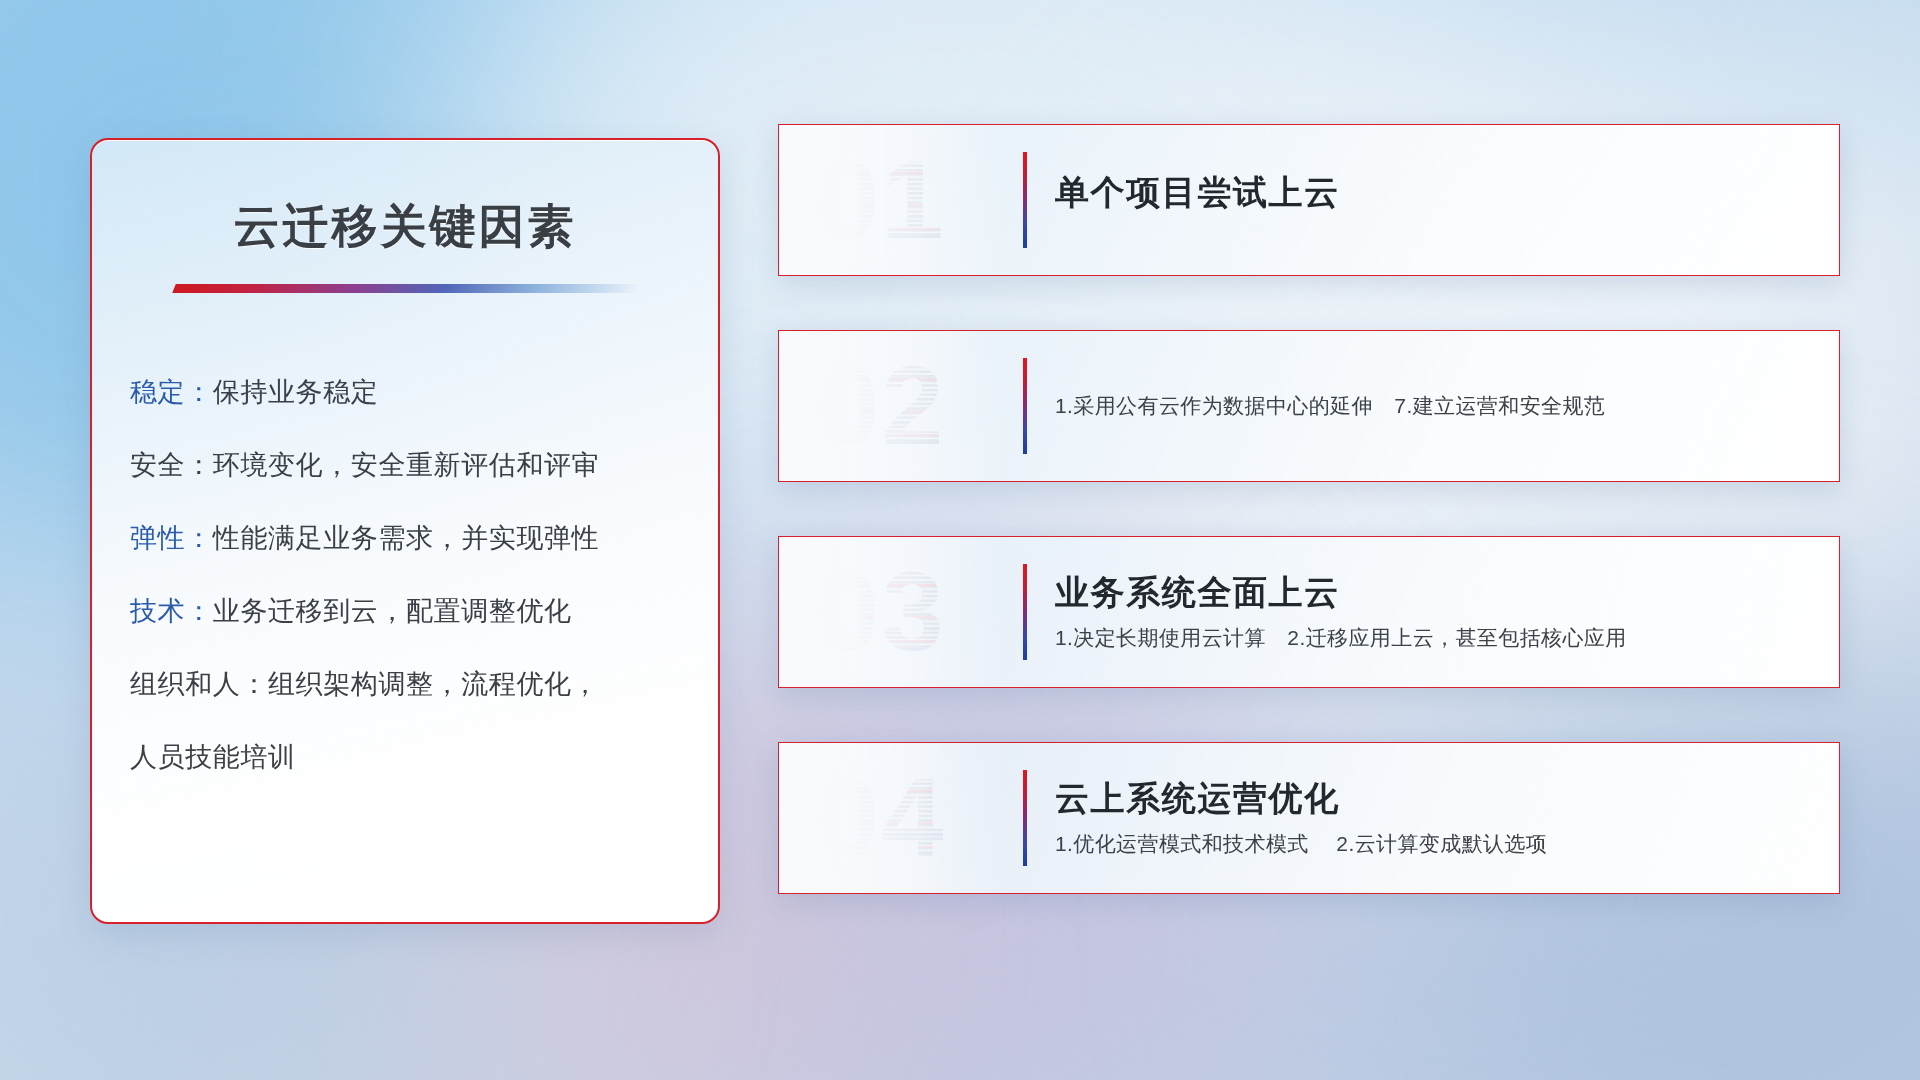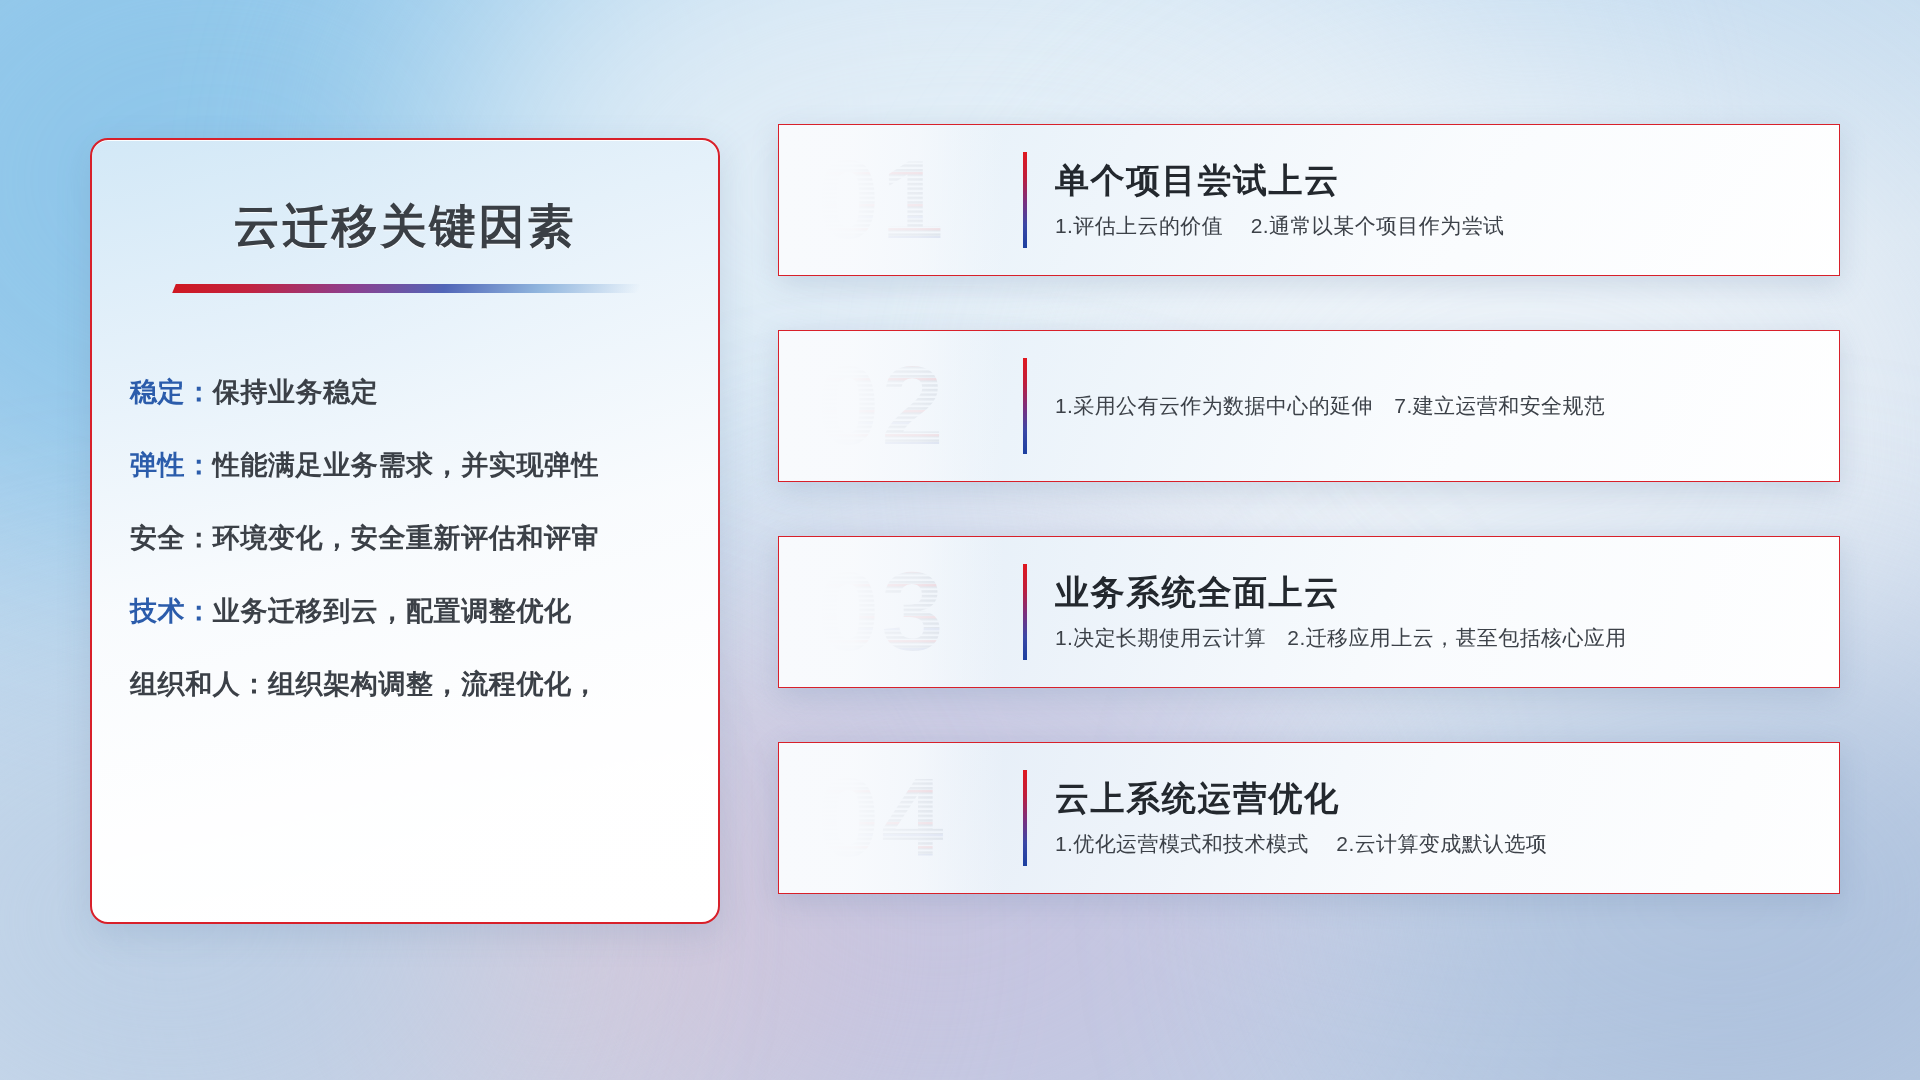--- a/index.html
+++ b/index.html
@@ -43,21 +43,21 @@
     margin:56px 0 0 0; text-align:center;
     font-size:46px; font-weight:700; letter-spacing:3px; color:#3a3f45;
     text-shadow:0 1px 1px rgba(255,255,255,.8);
   }
   #title-rule{
     margin:26px auto 0 82px; width:466px; height:9px;
     background:linear-gradient(90deg,#cf1822 0%,#c22340 16%,#8d3f8e 38%,#5166b8 58%,#8fb4dd 78%,rgba(200,220,240,0) 100%);
     border-radius:0 4px 4px 0;
     transform:skewX(-22deg);
   }
-  #factor-list{ margin:86px 12px 0 38px;font-weight:bold; }
+  #factor-list{ margin:86px 12px 0 38px; }
   .factor-row{
     font-size:27px; line-height:1; color:#3b4047; letter-spacing:.6px;
     margin-bottom:46px; white-space:nowrap;
   }
   .factor-row:last-child{ margin-bottom:0; }
   .f-key{ color:#3b4047; }
   .f-key.accent{ color:#2b5cab; }
   .f-val{ color:#3b4047; }
 
   
@@ -119,24 +119,25 @@
   <div class="bg-blob blob-rose"></div>
   <div class="bg-blob blob-steel"></div>
   <div class="bg-blob blob-botl"></div>
 </div>
 
 <section id="left-panel">
   <h1 id="panel-title">云迁移关键因素</h1>
   <div id="title-rule"></div>
   <div id="factor-list">
       <div class="factor-row"><span class="f-key accent">稳定：</span><span class="f-val">保持业务稳定</span></div>
+      <div class="factor-row"><span class="f-key">安全：</span><span class="f-val">环境变化，安全重新评估和评审</span></div>
       <div class="factor-row"><span class="f-key accent">弹性：</span><span class="f-val">性能满足业务需求，并实现弹性</span></div>
-      <div class="factor-row"><span class="f-key">安全：</span><span class="f-val">环境变化，安全重新评估和评审</span></div>
       <div class="factor-row"><span class="f-key accent">技术：</span><span class="f-val">业务迁移到云，配置调整优化</span></div>
       <div class="factor-row"><span class="f-key">组织和人：</span><span class="f-val">组织架构调整，流程优化，</span></div>
+      <div class="factor-row"><span class="f-val">人员技能培训</span></div>
     </div>
 </section>
 
 <section id="stage">
     <article class="step-card">
       <div class="step-num">
         <svg viewBox="0 0 180 108">
           <defs>
             <pattern id="scan0" width="180" height="4.6" patternUnits="userSpaceOnUse">
               <rect x="0" y="0" width="180" height="2.5" fill="#97a3b4"></rect>
@@ -162,21 +163,20 @@
             <rect x="0" y="70" width="180" height="2.4" fill="#9aa8d8" opacity=".85"></rect>
             <rect x="0" y="82" width="180" height="2.4" fill="#e2848c" opacity=".85"></rect>
             <rect x="0" y="90" width="180" height="2.4" fill="#7f90c8" opacity=".85"></rect>
           </g>
         </svg>
       </div>
       <div class="card-fade"></div>
       <div class="step-divider"></div>
       <div class="step-text">
         <div class="step-title">单个项目尝试上云</div>
-        <div class="step-sub">1.评估上云的价值　 2.通常以某个项目作为尝试</div>
       </div>
     </article>
     <article class="step-card">
       <div class="step-num">
         <svg viewBox="0 0 180 108">
           <defs>
             <pattern id="scan1" width="180" height="4.6" patternUnits="userSpaceOnUse">
               <rect x="0" y="0" width="180" height="2.5" fill="#97a3b4"></rect>
             </pattern>
             <linearGradient id="fade1" x1="0" x2="1">

